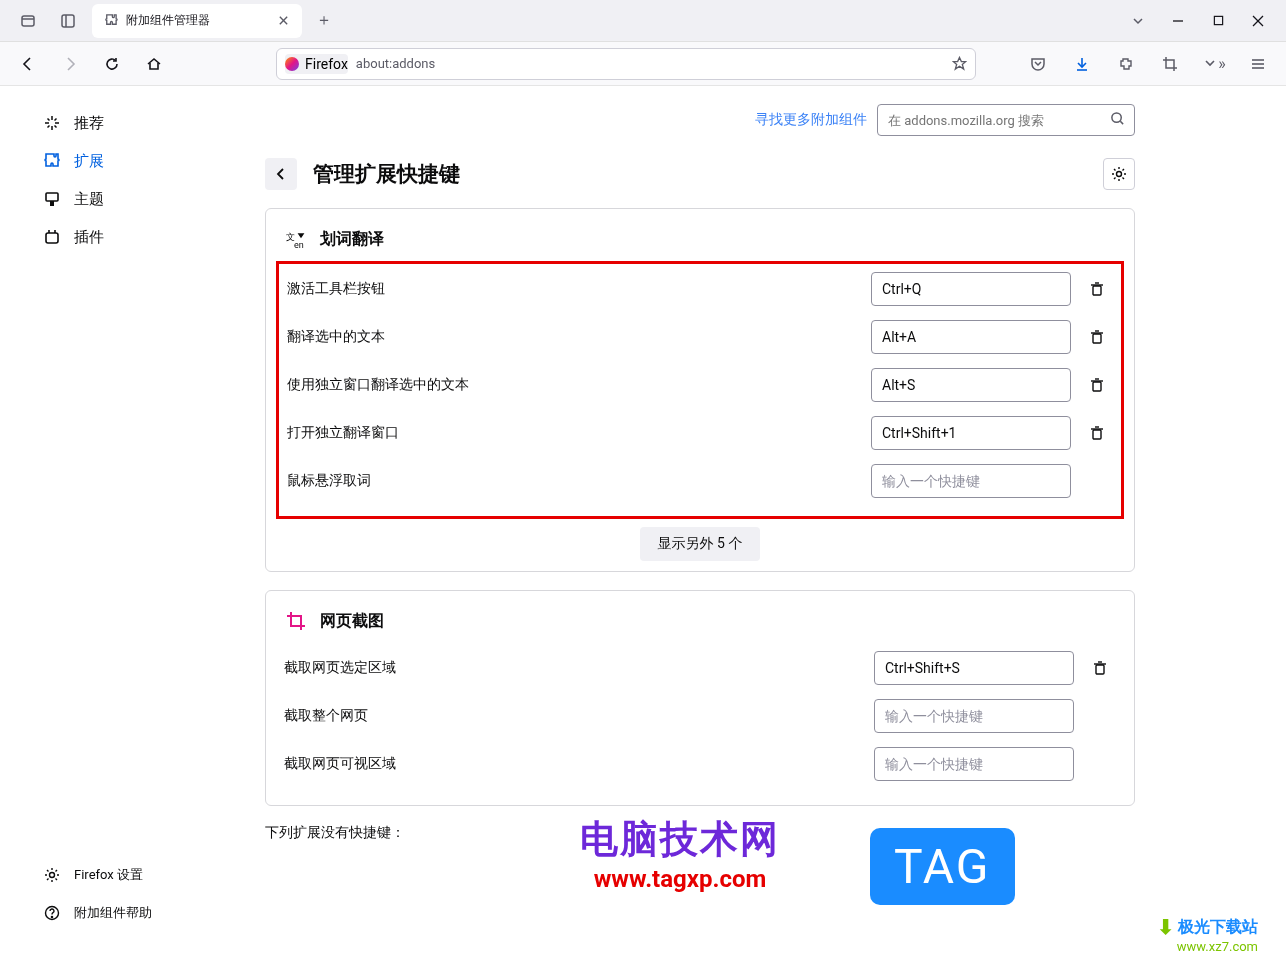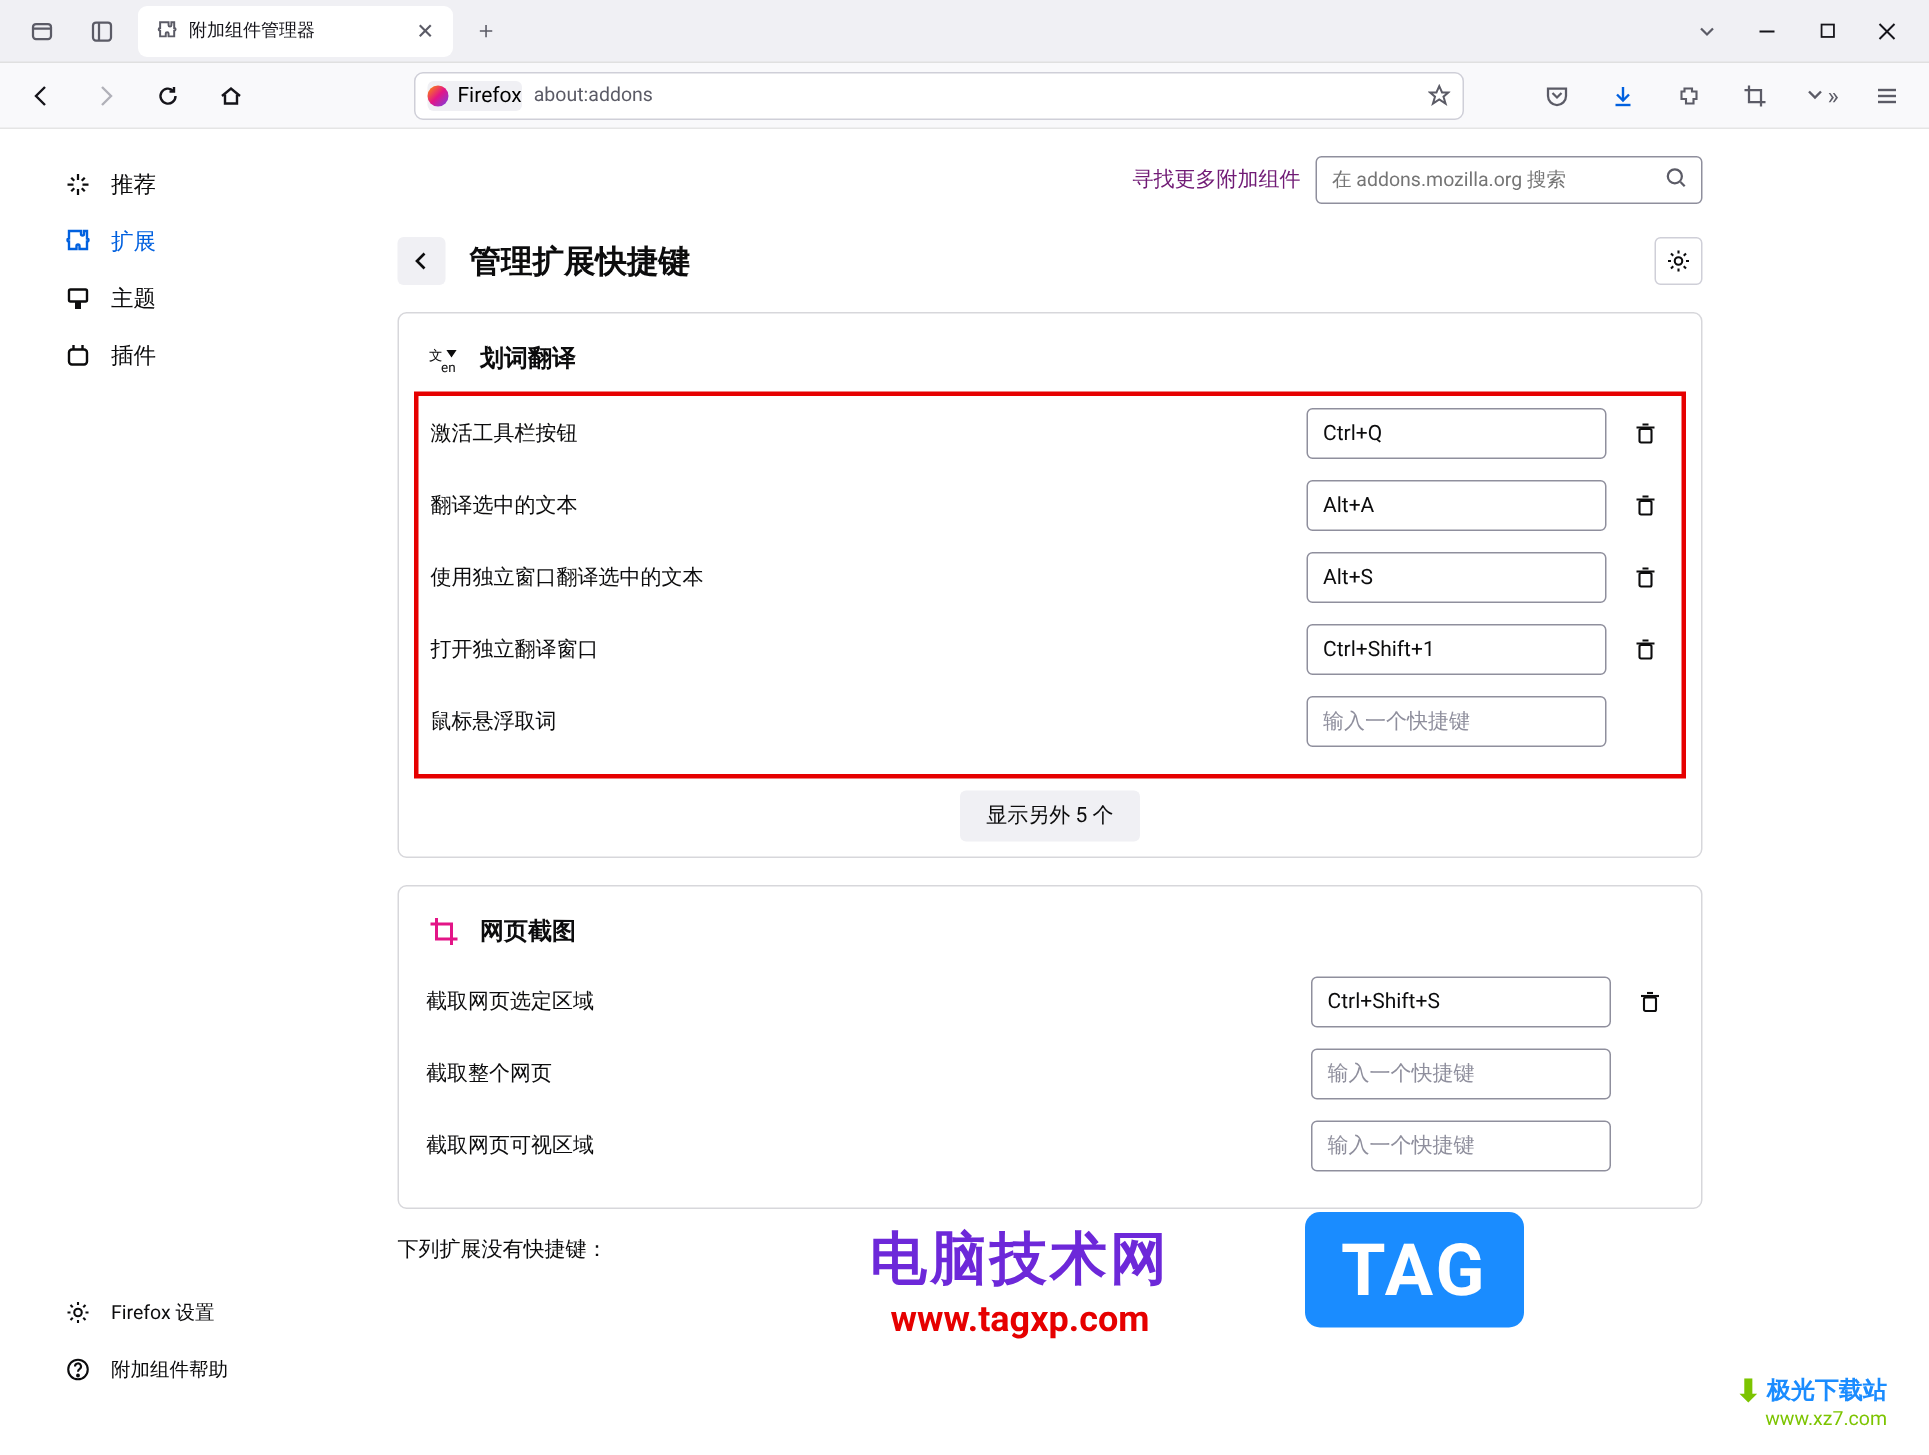--- a/index.html
+++ b/index.html
@@ -24,21 +24,21 @@
 .star-icon { color:#5b5b66; }
 .right-toolbar { margin-left:auto; display:flex; align-items:center; gap:12px; }
 .content { position:absolute; top:86px; left:0; right:0; bottom:0; background:#fff; display:flex; }
 .sidebar { width:245px; padding:18px 0 18px 42px; display:flex; flex-direction:column; }
 .sidebar-item { display:flex; align-items:center; gap:12px; height:38px; font-size:15px; color:#0c0c0d; border-radius:4px; cursor:pointer; }
 .sidebar-item.active { color:#0060df; }
 .sidebar-item .ico { width:20px; height:20px; display:flex; align-items:center; justify-content:center; }
 .sidebar-bottom { margin-top:auto; margin-bottom:20px; }
 .main { flex:1; padding:0 28px 20px 20px; max-width:918px; }
 .search-row { display:flex; justify-content:flex-end; align-items:center; gap:10px; padding:18px 0; }
-.search-label { font-size:14px; color:#701a75; }
+.search-label { font-size:14px; color:#3b82f6; }
 .search-input { width:258px; height:32px; border:1px solid #8f8f9d; border-radius:4px; padding:0 32px 0 10px; font-size:13px; position:relative; }
 .search-wrap { position:relative; }
 .search-wrap .mag { position:absolute; right:10px; top:7px; color:#5b5b66; }
 .page-head { display:flex; align-items:center; gap:16px; margin-top:4px; margin-bottom:18px; }
 .back-btn { width:32px; height:32px; background:#f0f0f4; border-radius:4px; display:flex; align-items:center; justify-content:center; }
 .page-title { font-size:21px; font-weight:600; color:#0c0c0d; flex:1; }
 .gear-btn { width:32px; height:32px; border:1px solid #cfcfd8; border-radius:4px; display:flex; align-items:center; justify-content:center; }
 .card { border:1px solid #d7d7db; border-radius:6px; padding:18px 18px 10px 18px; margin-bottom:18px; background:#fff; }
 .card-head { display:flex; align-items:center; gap:12px; margin-bottom:18px; }
 .ext-icon { width:24px; height:24px; display:flex; align-items:center; justify-content:center; }
@@ -50,21 +50,21 @@
 .del-btn { width:32px; height:32px; display:flex; align-items:center; justify-content:center; margin-left:10px; }
 .highlight-box { border:3px solid #e60000; padding:8px 8px 4px 8px; margin:-8px -8px 8px -8px; }
 .show-more { display:flex; justify-content:center; margin-top:4px; }
 .show-more-btn { background:#f0f0f4; border:none; border-radius:4px; padding:8px 18px; font-size:14px; color:#0c0c0d; }
 .no-shortcut-title { font-size:14px; color:#0c0c0d; }
 .no-shortcut-list { list-style:disc; padding-left:38px; }
 .no-shortcut-list li { font-size:14px; color:#0c0c0d; line-height:1.7; }
 .watermark1 { position:absolute; left:580px; top:814px; text-align:center; }
 .watermark1 .l1 { font-size:38px; font-weight:900; color:#6d28d9; letter-spacing:2px; }
 .watermark1 .l2 { font-size:24px; font-weight:700; color:#e60000; }
-.tag-badge { position:absolute; left:870px; top:808px; background:#1a8cff; color:#fff; font-size:48px; font-weight:700; padding:10px 24px; border-radius:10px; letter-spacing:2px; }
+.tag-badge { position:absolute; left:870px; top:828px; background:#1a8cff; color:#fff; font-size:48px; font-weight:400; padding:10px 24px; border-radius:10px; letter-spacing:2px; }
 .watermark2 { position:absolute; right:28px; bottom:16px; text-align:right; }
 .watermark2 .l1 { font-size:16px; font-weight:700; color:#1a8cff; display:flex; align-items:center; gap:4px; justify-content:flex-end;}
 .watermark2 .l1 .dl-ico { color:#7cc400; font-size:20px; }
 .watermark2 .l2 { font-size:13px; color:#7cc400; }
 svg { display:block; }
 </style>
 </head>
 <body>
 
 <div class="titlebar">

